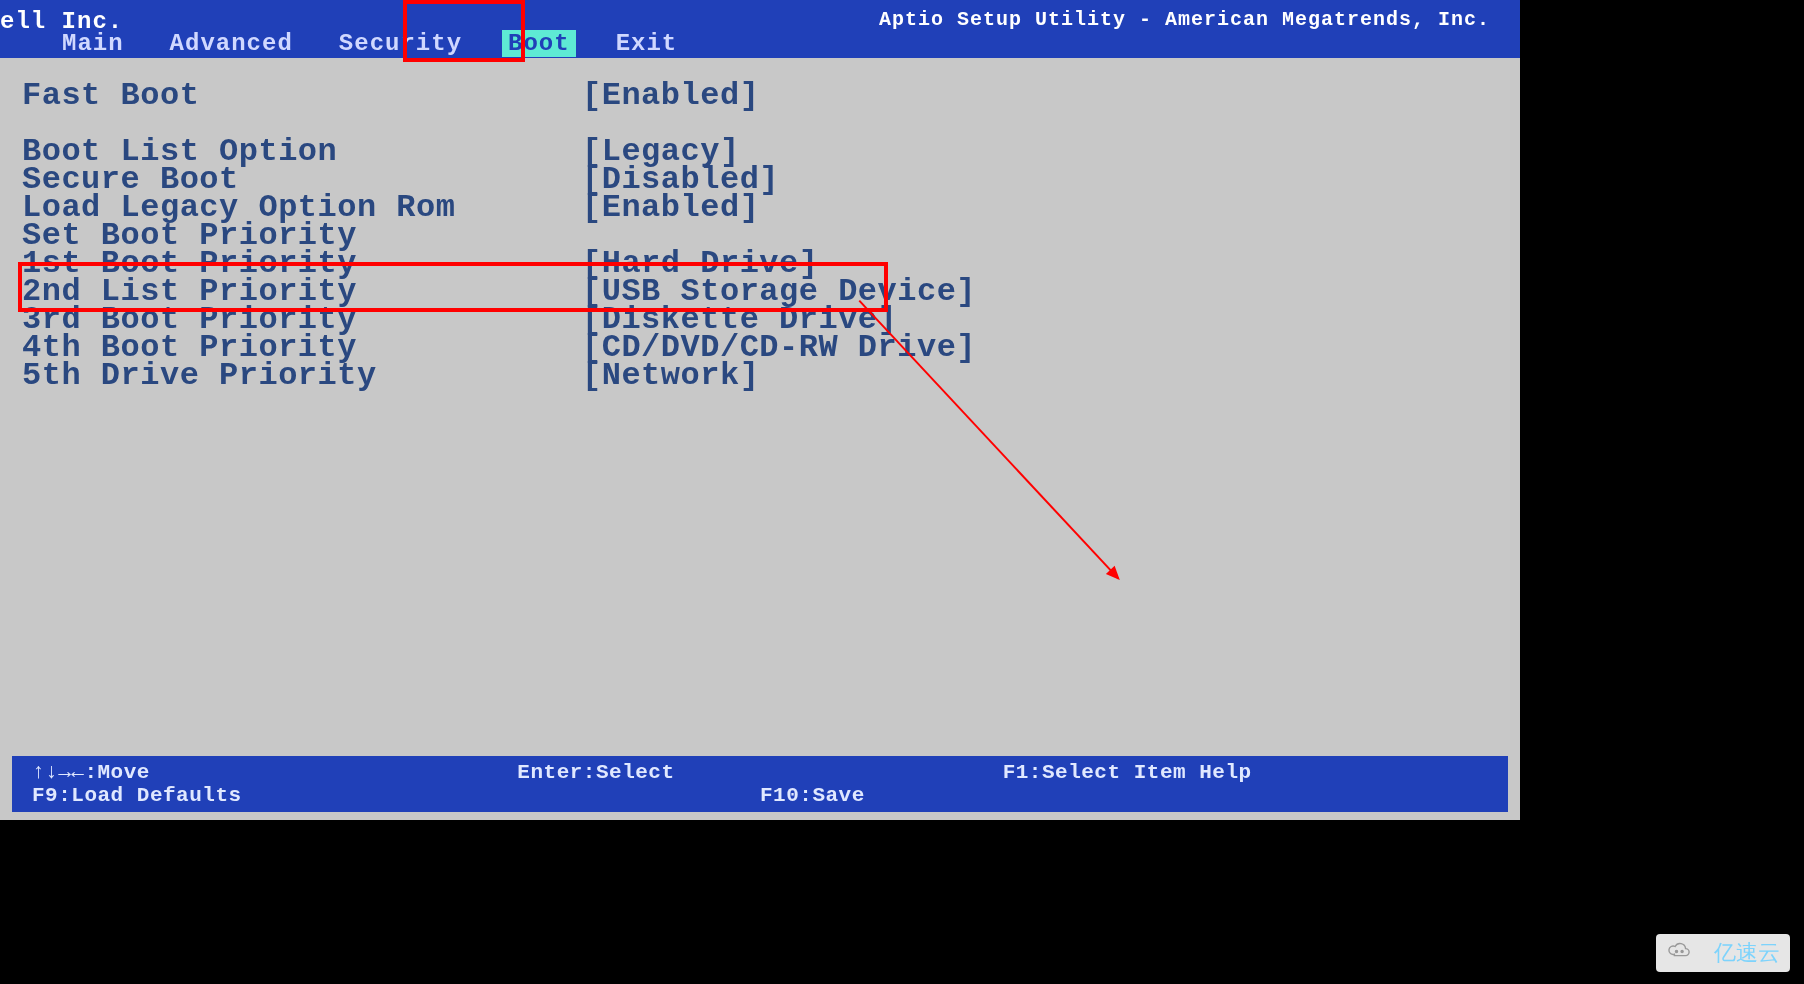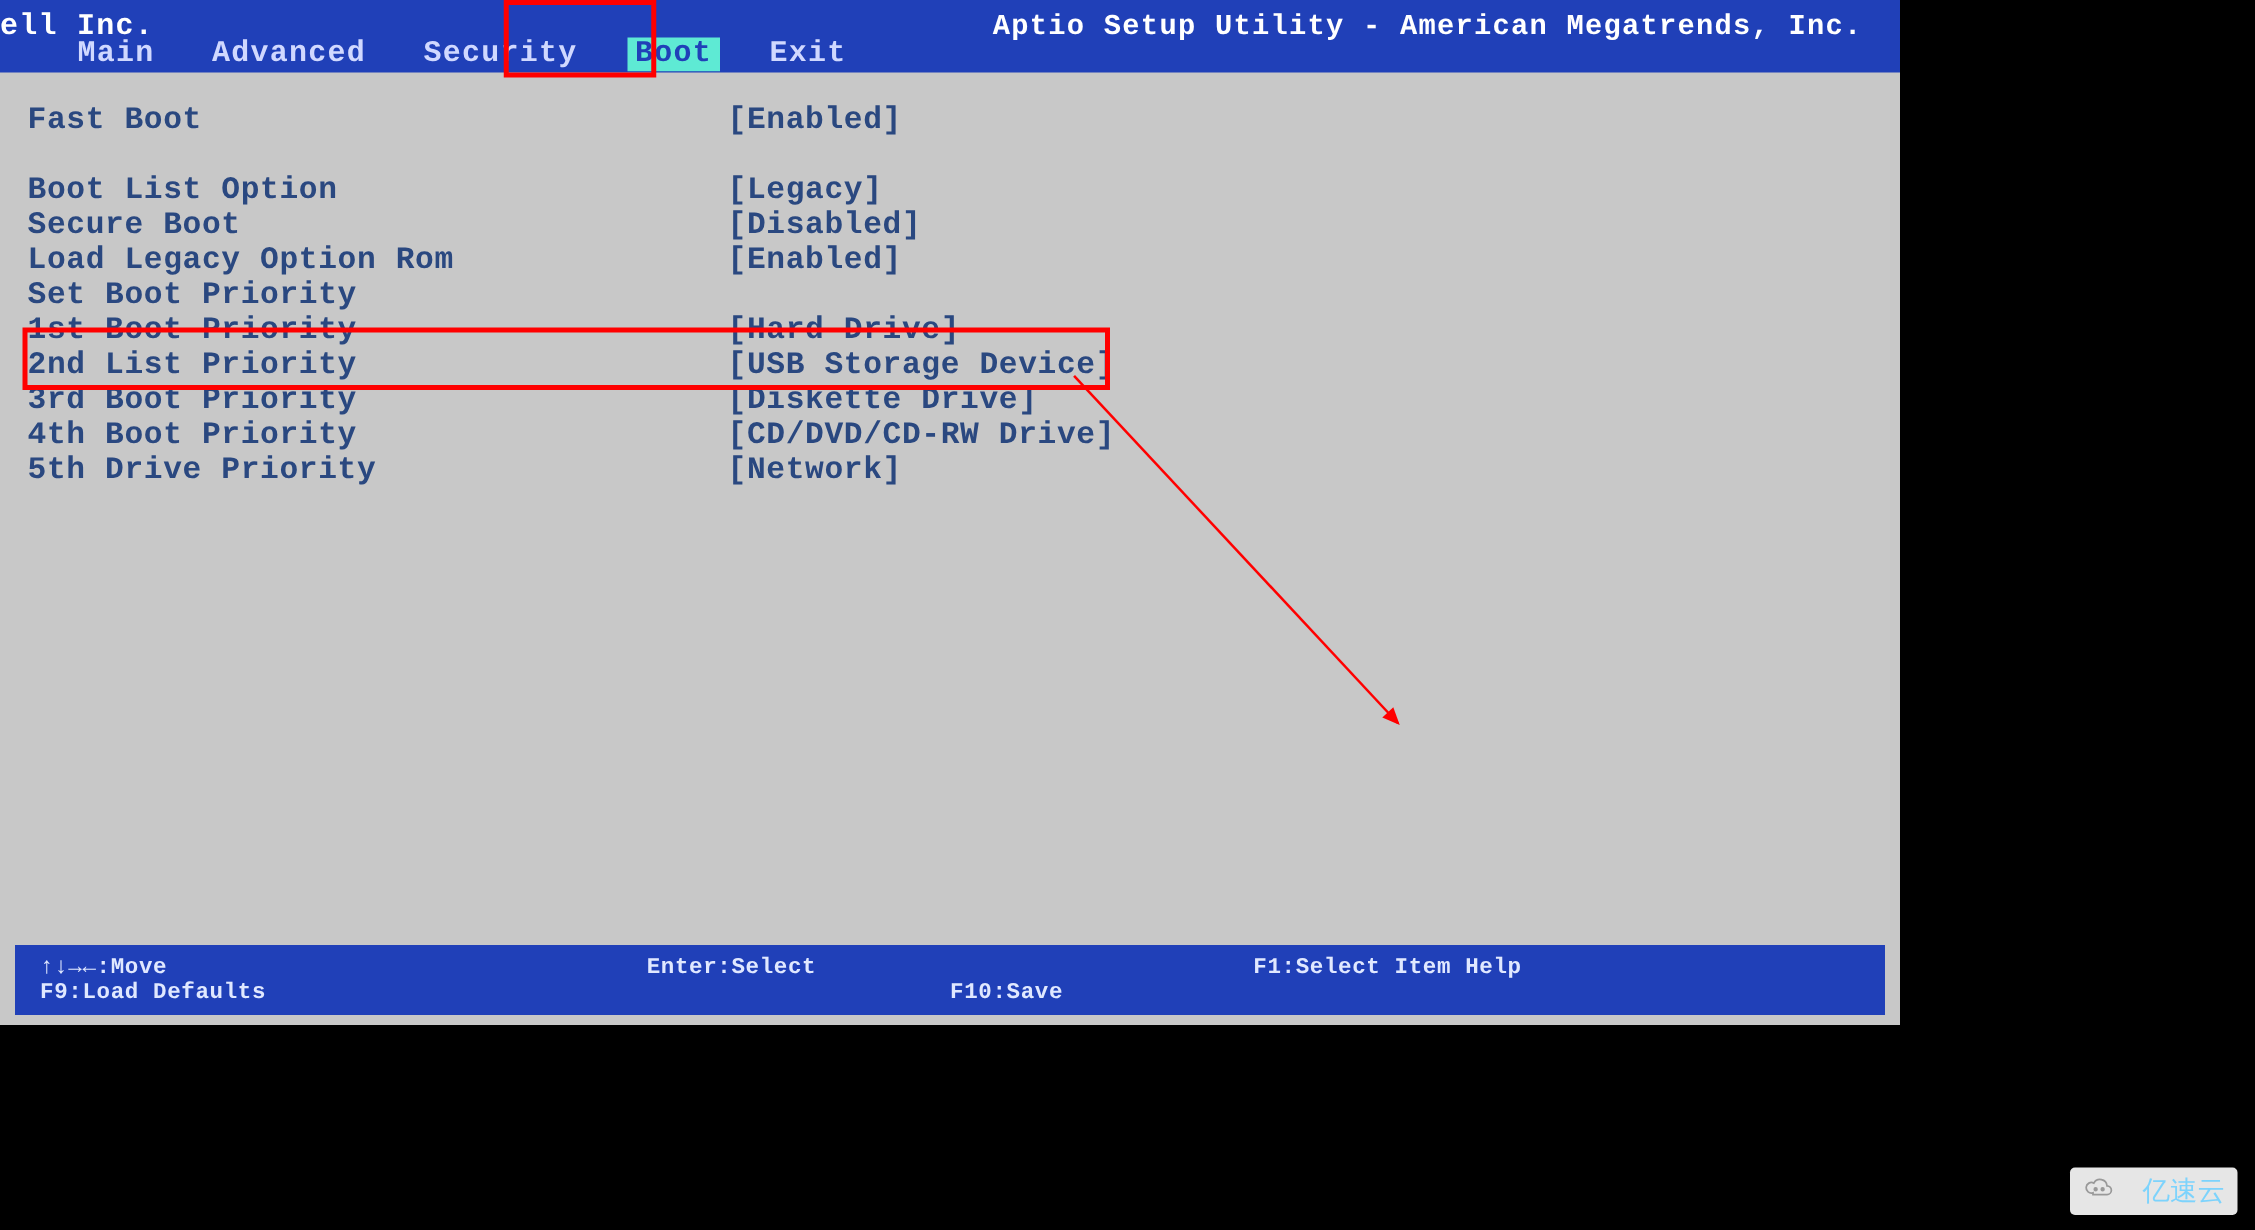--- a/index.html
+++ b/index.html
@@ -24,21 +24,21 @@
   .vendor {
     position: absolute;
     left: 0; top: 8px;
     color: #fff;
     font-size: 24px;
   }
   .title-right {
     position: absolute;
     right: 30px; top: 8px;
     color: #fff;
-    font-size: 23px;
+    font-size: 20px;
   }
   .tabs {
     position: absolute;
     left: 40px; top: 30px;
     display: flex;
     gap: 18px;
     font-size: 24px;
   }
   .tab {
     color: #D0D8FF;
@@ -51,39 +51,39 @@
     background: #5eead4;
     font-weight: 700;
   }
   .content {
     position: absolute;
     left: 12px; top: 62px;
     right: 12px;
     bottom: 70px;
     background: #C8C8C8;
     padding: 20px 10px;
-    font-size: 25px;
+    font-size: 32px;
     color: #2A4880;
     letter-spacing: 0.5px;
     font-weight: 600;
   }
   .row {
     display: flex;
     line-height: 28px;
     height: 28px;
   }
   .label { width: 560px; white-space: pre; }
   .value { white-space: pre; }
   .footer {
     position: absolute;
     left: 12px; right: 12px; bottom: 8px;
     height: 56px;
     background: #2040B8;
     color: #E0E8FF;
-    font-size: 18px;
+    font-size: 21px;
     letter-spacing: 0.5px;
     display: flex;
     flex-direction: column;
     justify-content: center;
     padding: 2px 20px;
     font-weight: 600;
   }
   .footer-row { display: flex; width: 100%; }
   .fcol { flex: 1; white-space: pre; }
   

